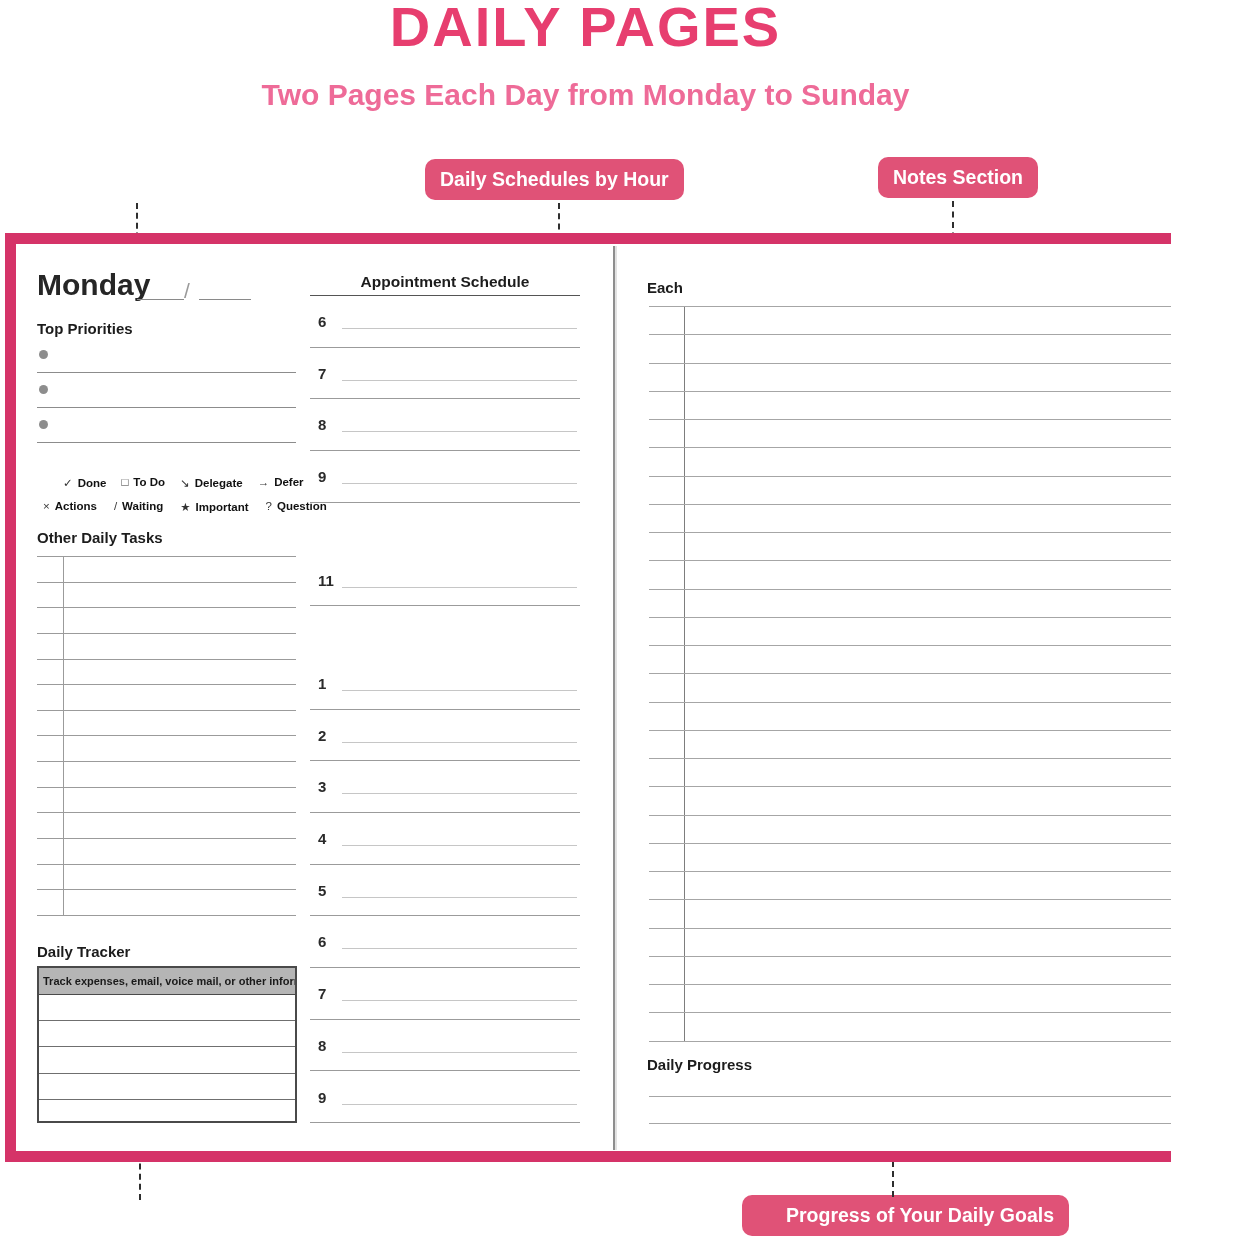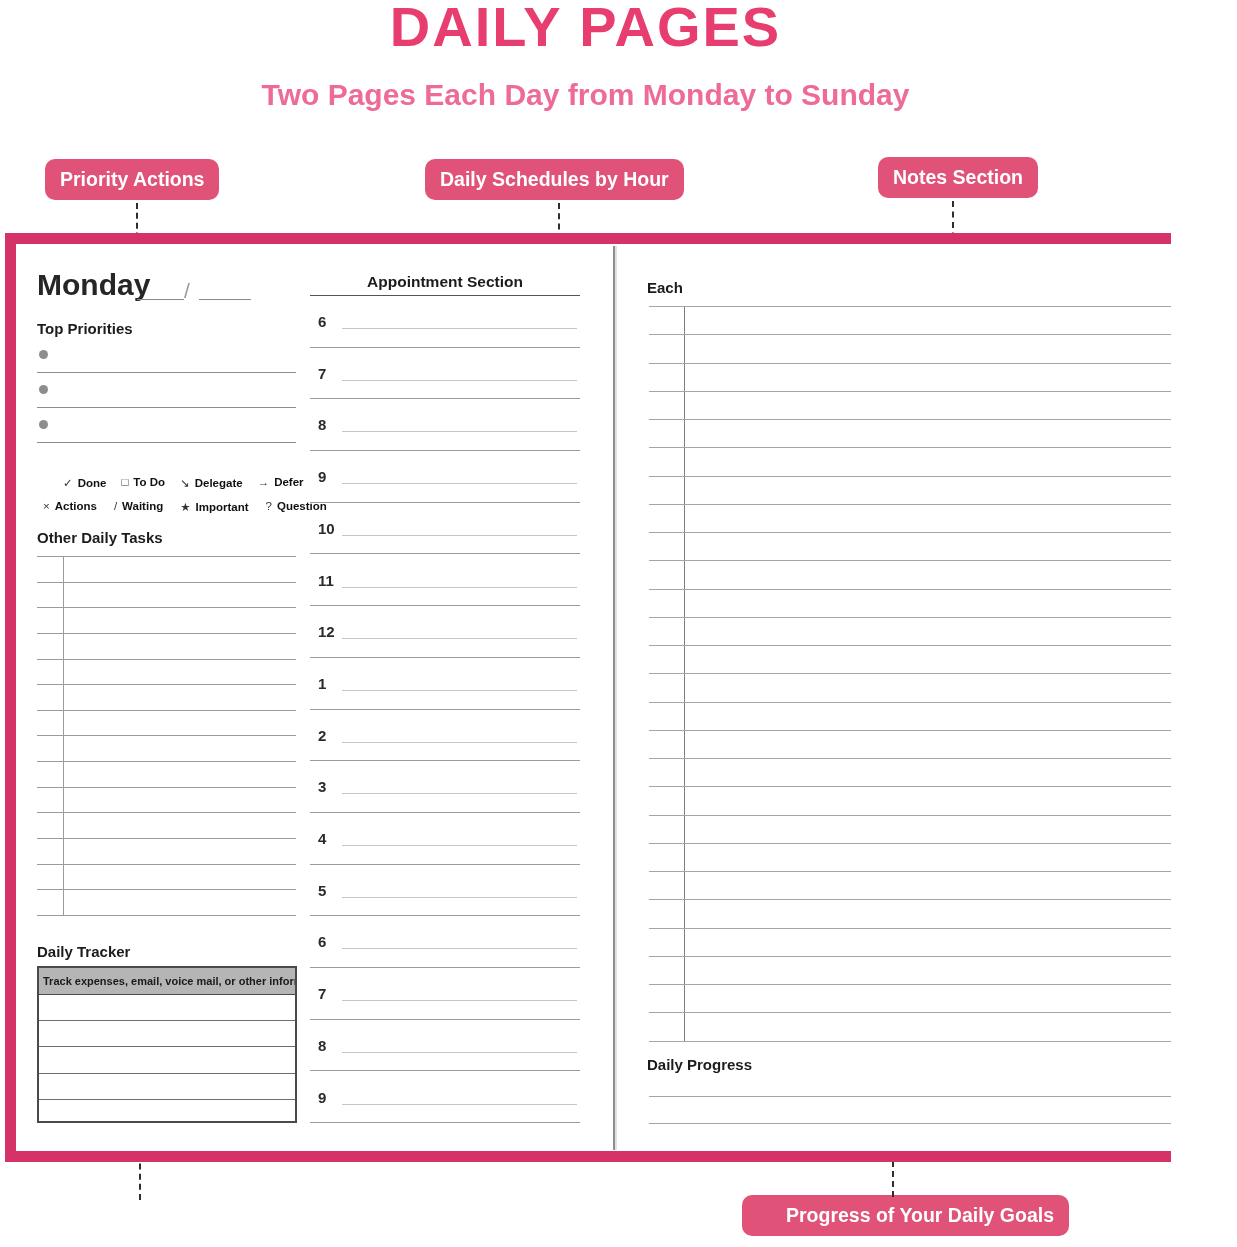--- a/index.html
+++ b/index.html
@@ -105,21 +105,20 @@
   .prog-line{position:absolute;left:0;right:0;height:0;border-top:1px solid var(--line-gray);}
 </style>
 </head>
 <body>
 
 <div class="root">
 
   <h1 class="title">DAILY PAGES</h1>
   <h2 class="subtitle">Two Pages Each Day from Monday to Sunday</h2>
 
-  <div class="pill pill-1">Priority Actions</div>
   <div class="pill pill-2">Daily Schedules by Hour</div>
   <div class="pill pill-3">Notes Section</div>
   <div class="pill pill-5">Progress of Your Daily Goals</div>
 
   <div class="vdash c1"></div>
   <div class="vdash c2"></div>
   <div class="vdash c3v"></div>
   <div class="hdash c3h"></div>
   <div class="vdash c4"></div>
   <div class="hdash c5h"></div>
@@ -213,49 +212,41 @@
     <div class="tracker-header">Track expenses, email, voice mail, or other information.</div>
     <div id="tracker-rows">
         <div class="tracker-row"></div>
         <div class="tracker-row"></div>
         <div class="tracker-row"></div>
         <div class="tracker-row"></div>
         <div class="tracker-row"></div>
       </div>
   </div>
 
-  <div class="sched-title">Appointment Section</div>
+  <div class="sched-title">Appointment Schedule</div>
   <div class="sched-underline"></div>
   <div class="hours" id="hours">
       <div class="hour-row" style="top: 0px; height: 51.7px;">
         <div class="hour-num">6</div>
         <div class="hour-faintline"></div>
       </div>
       <div class="hour-row" style="top: 51.7px; height: 51.7px;">
         <div class="hour-num">7</div>
         <div class="hour-faintline"></div>
       </div>
       <div class="hour-row" style="top: 103.4px; height: 51.7px;">
         <div class="hour-num">8</div>
         <div class="hour-faintline"></div>
       </div>
       <div class="hour-row" style="top: 155.1px; height: 51.7px;">
         <div class="hour-num">9</div>
         <div class="hour-faintline"></div>
       </div>
-      <div class="hour-row" style="top: 206.8px; height: 51.7px;">
-        <div class="hour-num">10</div>
-        <div class="hour-faintline"></div>
-      </div>
       <div class="hour-row" style="top: 258.5px; height: 51.7px;">
         <div class="hour-num">11</div>
-        <div class="hour-faintline"></div>
-      </div>
-      <div class="hour-row" style="top: 310.2px; height: 51.7px;">
-        <div class="hour-num">12</div>
         <div class="hour-faintline"></div>
       </div>
       <div class="hour-row" style="top: 361.9px; height: 51.7px;">
         <div class="hour-num">1</div>
         <div class="hour-faintline"></div>
       </div>
       <div class="hour-row" style="top: 413.6px; height: 51.7px;">
         <div class="hour-num">2</div>
         <div class="hour-faintline"></div>
       </div>

